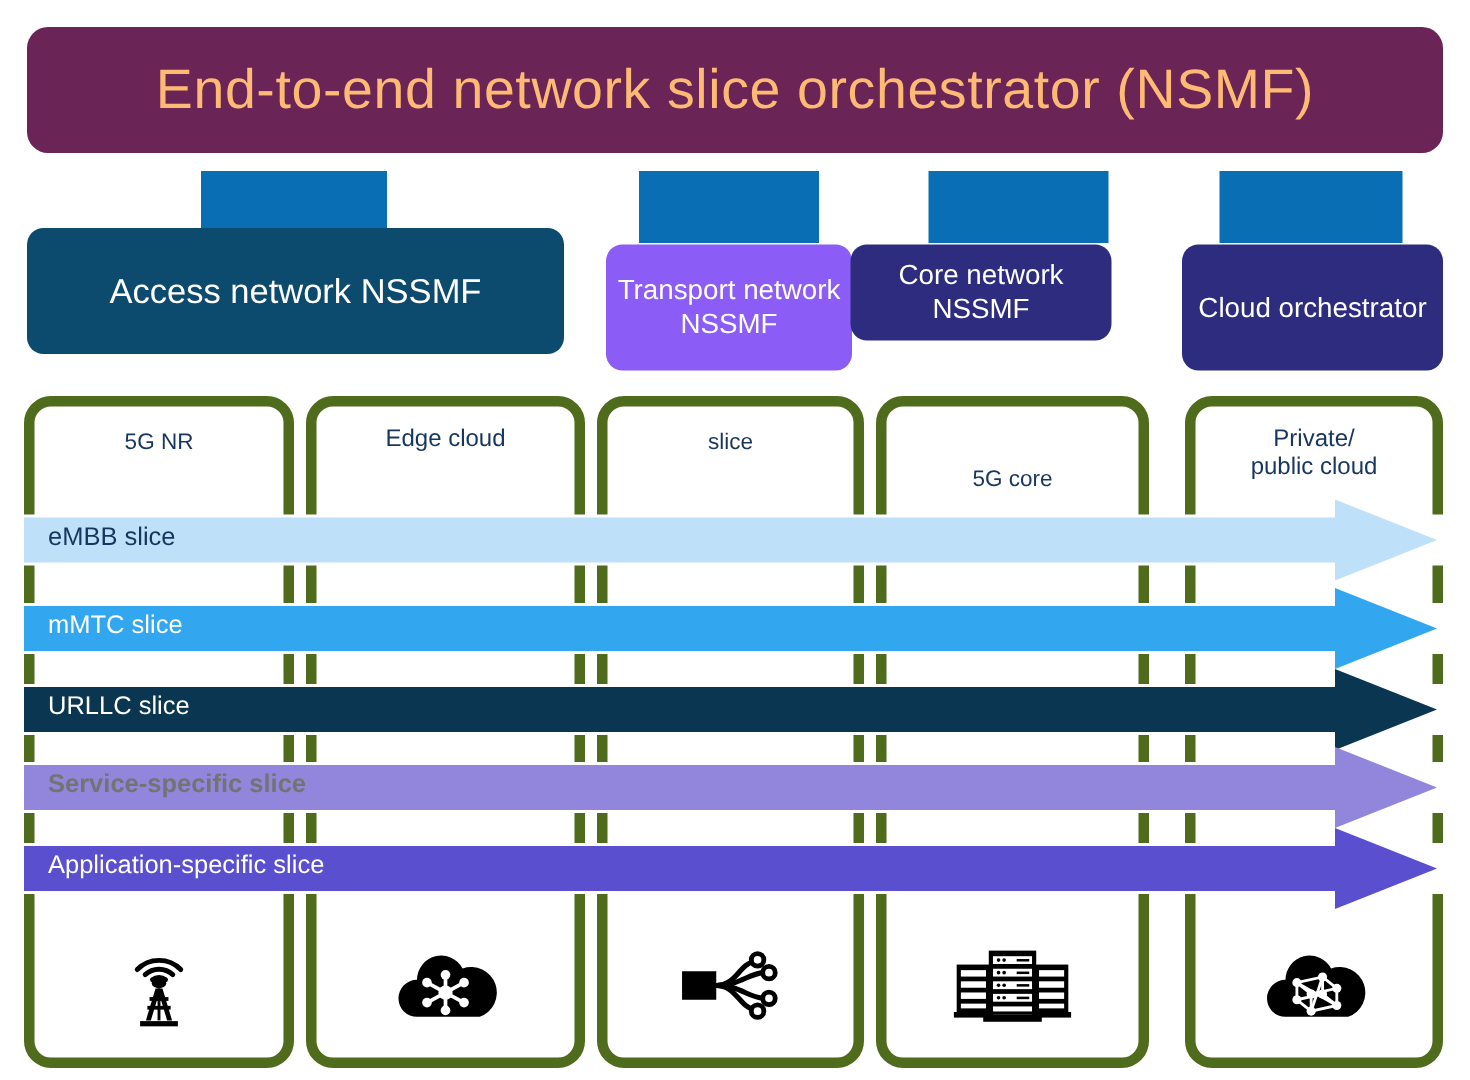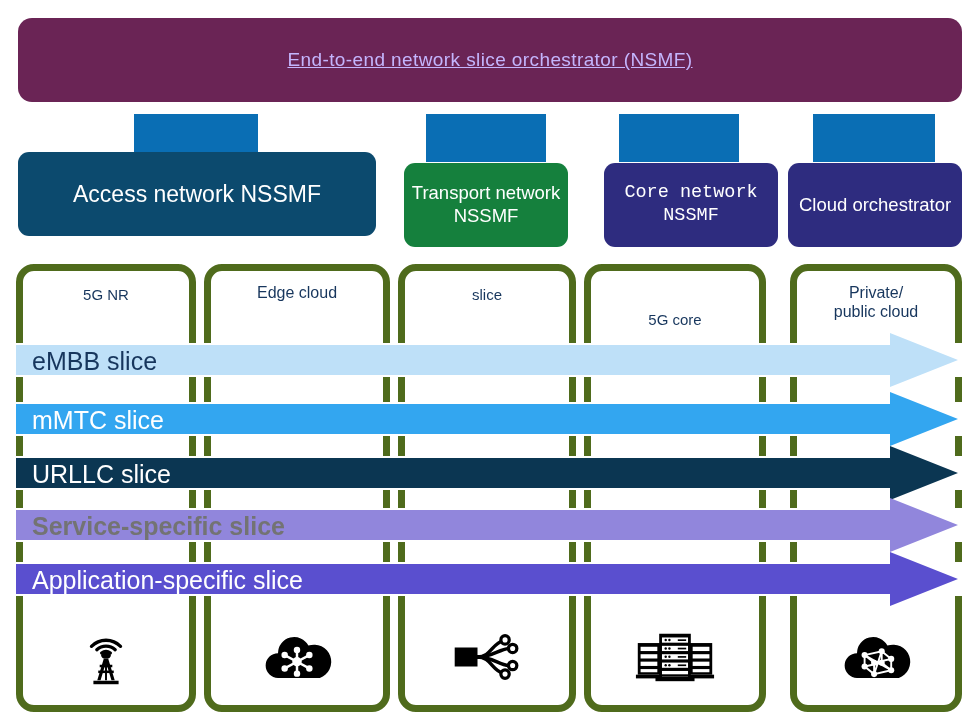--- a/index.html
+++ b/index.html
@@ -30,25 +30,24 @@
     width: 944px;
     height: 84px;
     background: #6A2455;
     border-radius: 14px;
     display: flex;
     align-items: center;
     justify-content: center;
     box-sizing: border-box;
   }
   .orchestrator-label {
-    color: #c4b5fd;
-    font-size: 19px;
+    color: #fdba74;
+    font-size: 37px;
     letter-spacing: 0.4px;
     white-space: nowrap;
-    text-decoration: underline;
   }
 
   
   .connector {
     position: absolute;
     background: #0A6EB4;
     height: 48px;
     top: 114px;
   }
 
@@ -95,21 +94,21 @@
     background: #ffffff;
   }
 
   
   .slice {
     position: absolute;
     display: block;
   }
   .slice-label {
     position: absolute;
-    font-size: 25px;
+    font-size: 17px;
     white-space: nowrap;
     line-height: 1;
     text-align: center;
   }
 
   
   .icon-wrap {
     position: absolute;
     display: flex;
     align-items: center;
@@ -129,24 +128,24 @@
   <div id="connectors">
       <div class="connector" style="left: 134px; width: 124px; background: rgb(10, 110, 180);"></div>
       <div class="connector" style="left: 426px; width: 120px; background: rgb(10, 110, 180);"></div>
       <div class="connector" style="left: 619px; width: 120px; background: rgb(10, 110, 180);"></div>
       <div class="connector" style="left: 813px; width: 122px; background: rgb(10, 110, 180);"></div>
     </div>
   <div id="nssmfs">
       <div class="nssmf wide" style="left: 18px; top: 152px; width: 358px; height: 84px; background: #0c4a6e;">
         <div class="nssmf-label">Access network NSSMF</div>
       </div>
-      <div class="nssmf narrow" style="left: 404px; top: 163px; width: 164px; height: 84px; background: #15803d;">
+      <div class="nssmf narrow" style="left: 404px; top: 163px; width: 164px; height: 84px; background: #8b5cf6;">
         <div class="nssmf-label">Transport network NSSMF</div>
       </div>
-      <div class="nssmf narrow" style="left: 604px; top: 163px; width: 174px; height: 84px; background: rgb(46, 44, 127); font-family: Liberation Mono, monospace;">
+      <div class="nssmf narrow" style="left: 567px; top: 163px; width: 174px; height: 64px; background: rgb(46, 44, 127);">
         <div class="nssmf-label">Core network NSSMF</div>
       </div>
       <div class="nssmf narrow" style="left: 788px; top: 163px; width: 174px; height: 84px; background: rgb(46, 44, 127);">
         <div class="nssmf-label">Cloud orchestrator</div>
       </div>
     </div>
   <div id="columns">
       <div class="column" style="left: 16px; top: 264px; width: 180px; height: 448px; border-color: rgb(79, 107, 28);"></div>
       <div class="column-label lg" style="left: 16px; width: 180px; color: rgb(23, 54, 93); top: 286px;">5G NR</div>
       <div class="column" style="left: 204px; top: 264px; width: 186px; height: 448px; border-color: rgb(79, 107, 28);"></div>

